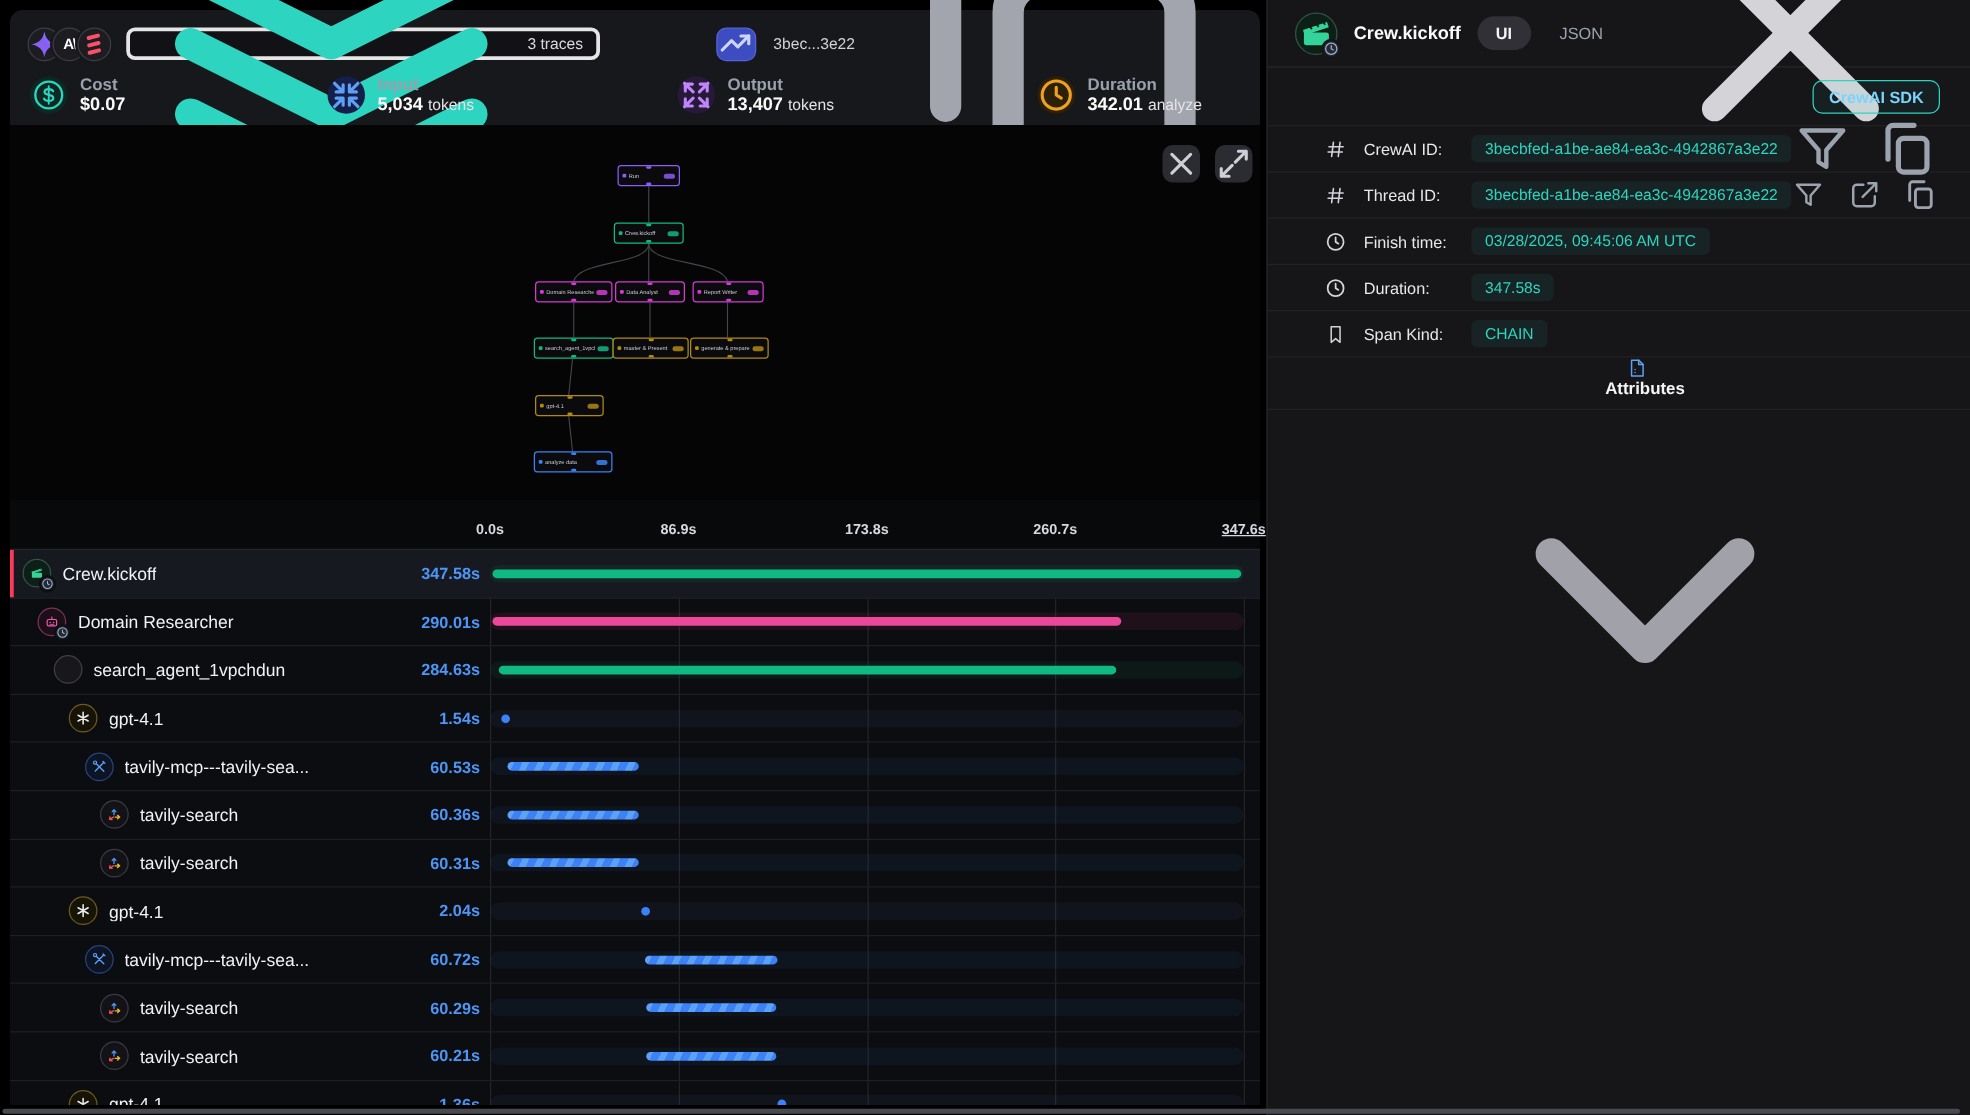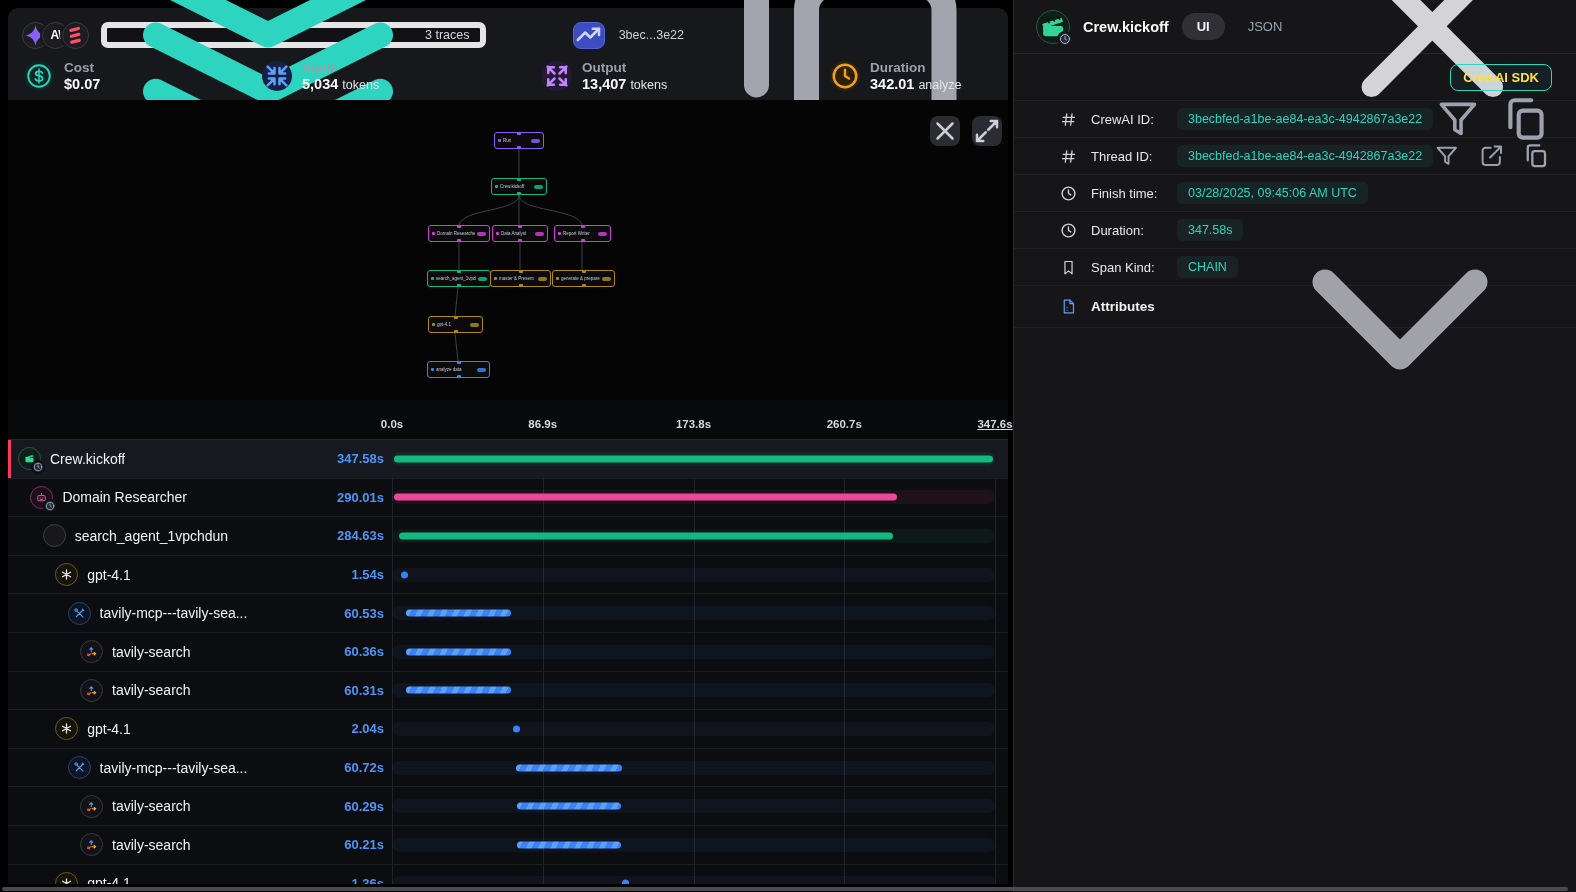--- a/index.html
+++ b/index.html
@@ -14,21 +14,21 @@
   .summary { width:1000px; height:92px; background:#17181c; border-radius:10px 10px 0 0; position:relative; }
   .sum-top { display:flex; align-items:center; height:44px; padding:10px 14px 0 14px; gap:10px; }
   .avatars { display:flex; align-items:center; margin-right:2px; }
   .avatar { width:27px; height:27px; border-radius:50%; background:#1c1c21; border:1px solid #3c3d44;
     display:flex; align-items:center; justify-content:center; box-shadow:0 0 0 2px #17181c; }
   .avatar + .avatar { margin-left:-7px; }
   .avatar svg { width:15px; height:15px; }
   .avatar.anthropic { font-weight:bold; font-size:12px; color:#fff; letter-spacing:-1px; }
   .pill { display:inline-flex; align-items:center; gap:7px; height:26px; padding:0 11px; border-radius:7px;
     font-size:12.5px; color:#d7d9de; }
-  .pill.bordered { border:6px solid #e5e5e5; background:#121216; }
+  .pill.bordered { border:3px solid #e5e5e5; background:#121216; }
   .pill.filled { background:#232429; }
   .pill svg { width:14px; height:14px; }
   .i-layers { color:#2dd4bf; }
   .i-clockblue { color:#60a5fa; }
   .spacer { flex:1; }
   .chart-btn { width:32px; height:27px; border-radius:8px; background:#3d4cc0; border:1px solid #5563d6;
     color:#cdd6ff; display:flex; align-items:center; justify-content:center; cursor:pointer; }
   .chart-btn svg { width:15px; height:15px; }
   .traceid { font-size:12.5px; color:#cfd1d6; margin-left:4px; }
   .iconbtn { color:#a2a5ad; display:inline-flex; cursor:pointer; }
@@ -105,34 +105,34 @@
     display:flex; align-items:center; justify-content:center; position:relative; flex:none; }
   .p-title-ic svg { width:19px; height:19px; }
   .p-title-ic .subbadge { width:16px; height:16px; right:-4px; bottom:-4px; border-color:#161619; }
   .p-title { font-size:14.5px; font-weight:bold; color:#fafafa; flex:1; }
   .toggle-ui { background:#303036; border-radius:15px; padding:6px 15px; font-size:13px; font-weight:bold; color:#f4f4f5; cursor:pointer; }
   .toggle-json { font-size:13px; color:#9ca3af; margin:0 16px 0 10px; cursor:pointer; }
   .p-close { color:#d4d4d8; cursor:pointer; display:flex; }
   .p-close svg { width:16px; height:16px; }
 
   .sdkrow { display:flex; justify-content:flex-end; align-items:center; height:47px; padding:0 24px; border-bottom:1px solid #222226; }
-  .sdk-badge { border:1px solid #2dd4bf; color:#fde047; background:rgba(45,212,191,.05); border-radius:8px;
+  .sdk-badge { border:1px solid #2dd4bf; color:#7dd3fc; background:rgba(45,212,191,.05); border-radius:8px;
     padding:5px 12px; font-size:13px; font-weight:bold; }
 
   .frow { display:flex; align-items:center; height:37px; padding:0 26px 0 46px; border-bottom:1px solid #222226; gap:0; }
   .f-icon { width:17px; color:#d4d4d8; display:flex; flex:none; margin-right:14px; }
   .f-icon svg { width:15px; height:15px; }
   .f-label { width:86px; flex:none; font-size:13px; color:#e7e8ea; }
   .f-value { background:rgba(45,212,191,.07); color:#2dd4bf; font-size:12.5px; padding:4px 11px; border-radius:5px;
     white-space:nowrap; }
   .f-actions { margin-left:auto; display:flex; gap:17px; color:#9ca3af; }
   .f-actions span { display:flex; cursor:pointer; }
   .f-actions svg { width:14px; height:14px; }
 
-  .attr-row { display:flex; align-items:center; height:42px; padding:0 26px 0 46px; border-bottom:1px solid #222226; }
+  .attr-row { display:flex; align-items:center; height:42px; padding:0 26px 0 68px; border-bottom:1px solid #222226;flex-direction:column; }
   .attr-ic { width:17px; color:#5ea0f6; display:flex; margin-right:14px; }
   .attr-ic svg { width:15px; height:15px; }
   .attr-label { font-size:13.5px; font-weight:bold; color:#f4f4f5; flex:1; }
   .attr-chev { color:#a1a1aa; display:flex; cursor:pointer; }
   .attr-chev svg { width:15px; height:15px; }
 </style>
 </head>
 <body>
 
 <div class="app">

